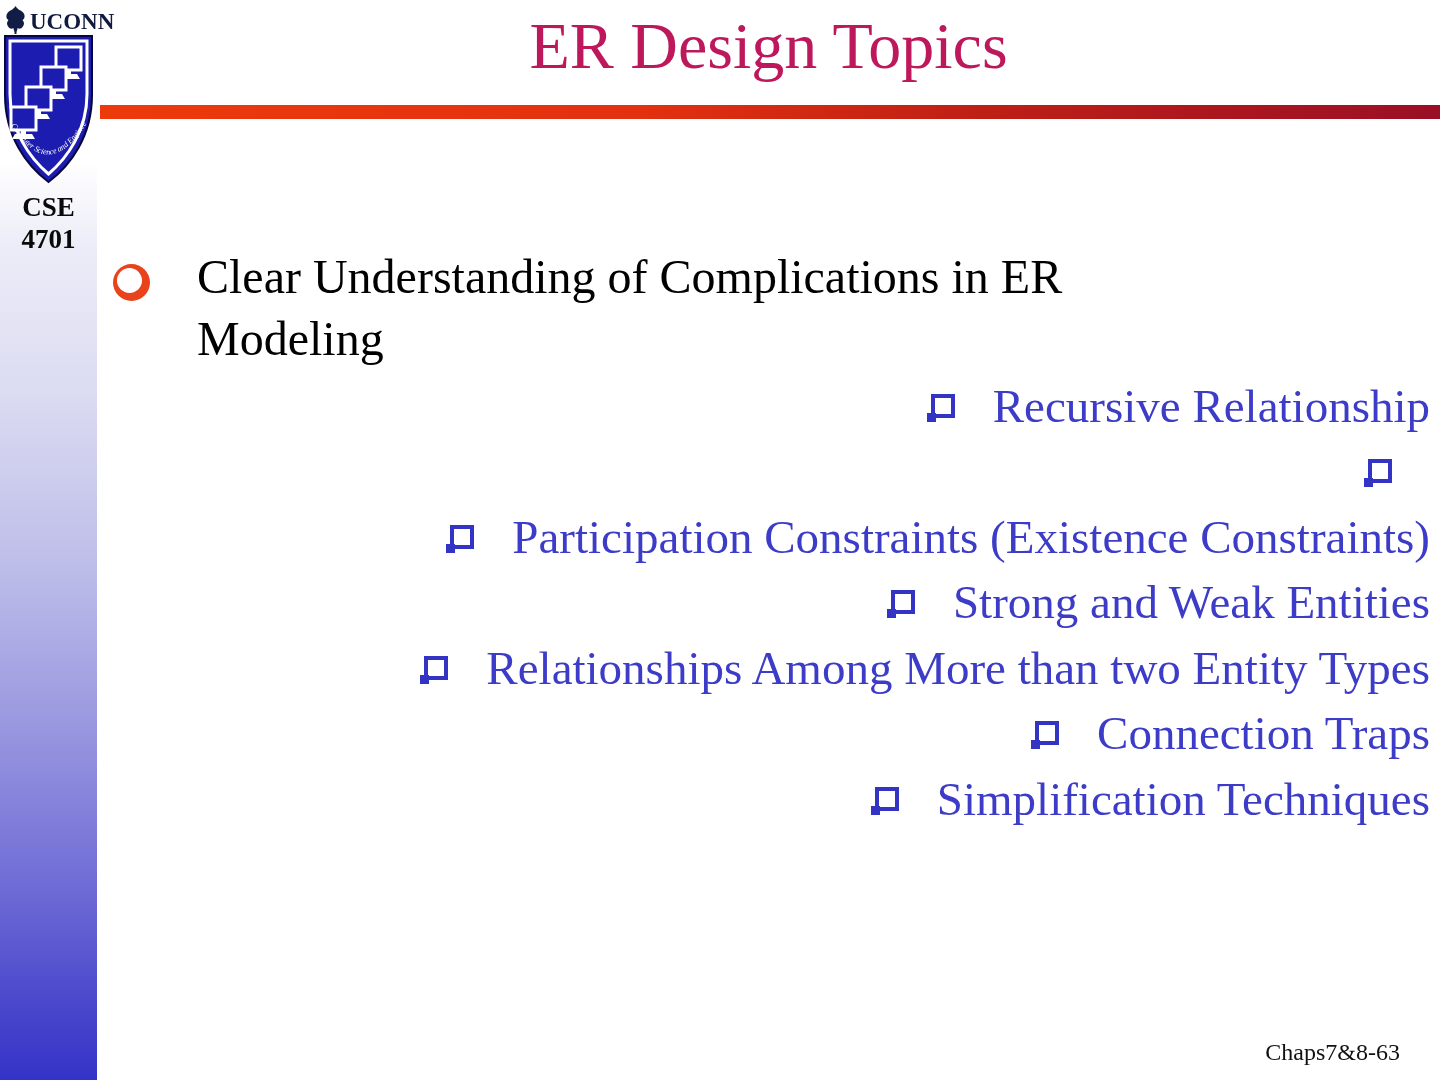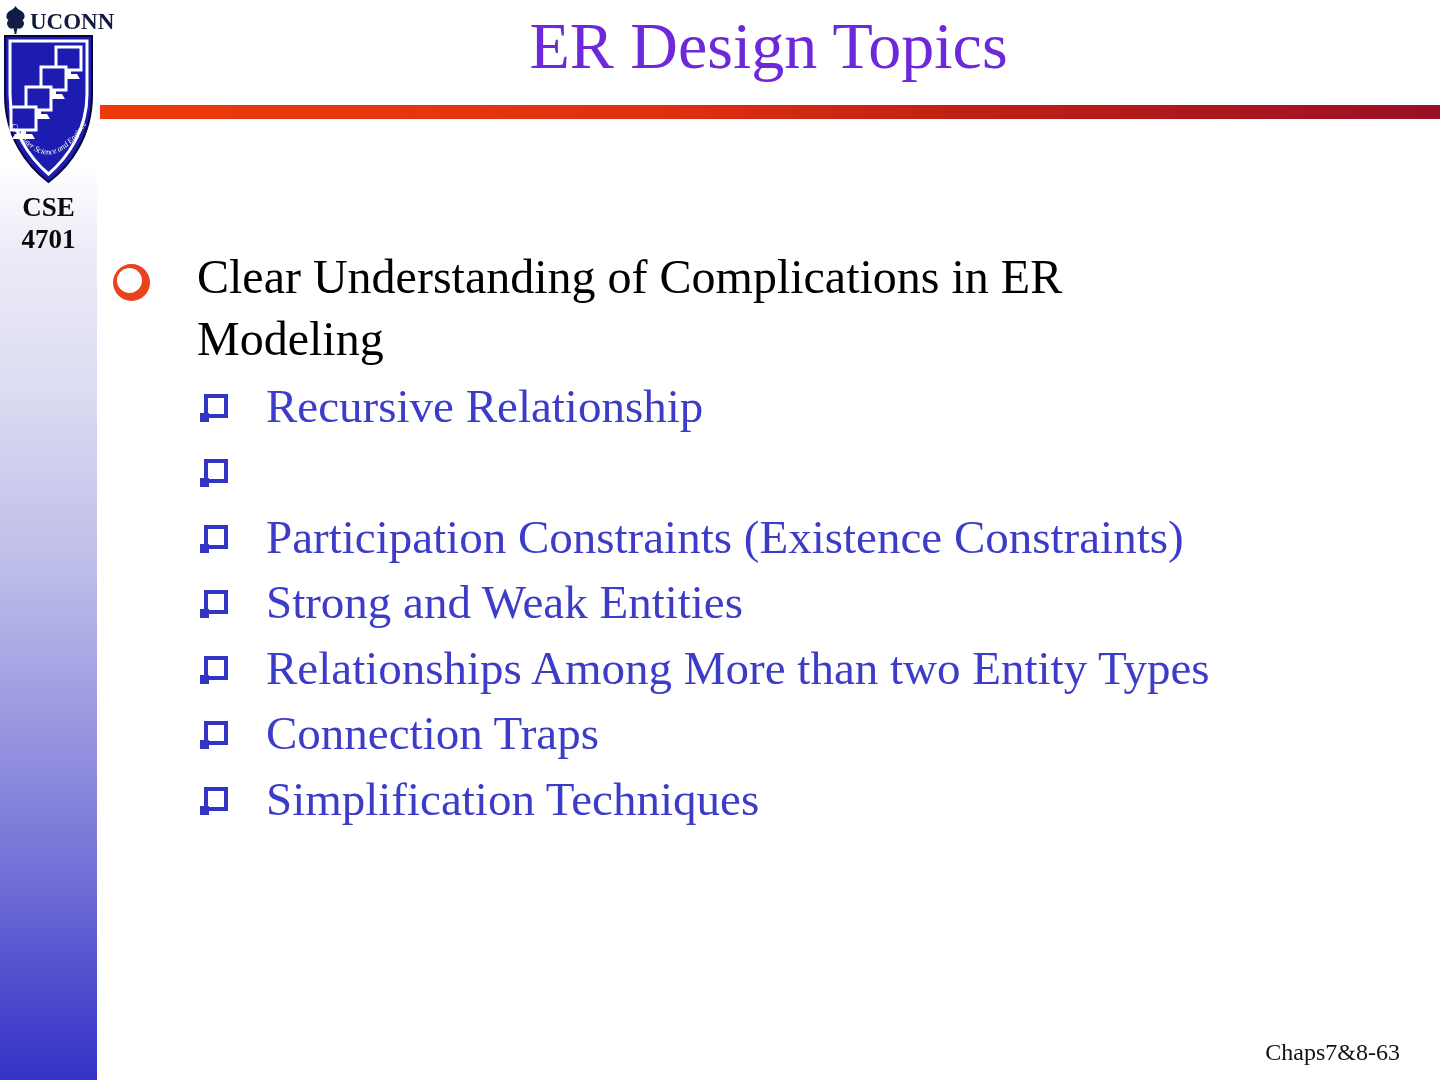--- a/index.html
+++ b/index.html
@@ -14,36 +14,36 @@
   .uconn-lockup{position:absolute;left:3px;top:5px;display:flex;align-items:center;}
   .uconn-wordmark{font-weight:700;font-size:23px;color:#101a3e;letter-spacing:0px;
     margin-left:2px;}
   .shield-wrap{position:absolute;left:1px;top:33px;}
   .cse-block{position:absolute;top:191px;left:0;width:97px;text-align:center;
     font-weight:700;font-size:27px;line-height:32px;color:#0a0a0a;}
 
   
   .main{position:absolute;left:97px;top:0;width:1343px;height:1080px;}
   .page-title{position:absolute;top:8px;left:0;width:100%;text-align:center;
-    font-size:66px;color:#6d28d9;white-space:nowrap;}
+    font-size:66px;color:#be185d;white-space:nowrap;}
   .title-rule{position:absolute;top:105px;left:3px;right:0;height:14px;
     background:linear-gradient(90deg,#ec3a0c 0%,#e23110 40%,#bf2015 65%,#9a0f26 100%);}
 
   .bullet-row{position:absolute;left:0;right:6px;}
   .bullet-row.b1{top:122px;}
   .bullet-row.b2{top:246px;}
   .bullet-circle{position:absolute;left:16px;top:18px;width:37px;height:37px;
     border-radius:50%;background:#e8431a;}
   .bullet-circle::after{content:"";position:absolute;left:4px;top:4px;width:25px;
     height:25px;border-radius:50%;background:#ffffff;}
   .bullet-lines{margin-left:100px;font-size:48px;line-height:62px;color:#000;}
   .bullet-line{display:block;white-space:nowrap;}
 
   .sub-list{position:absolute;top:373px;left:107px;right:10px;}
-  .sub-row{height:65.5px;display:flex;align-items:center;}
+  .sub-row{height:65.5px;display:flex;align-items:center;justify-content:flex-end;}
   .square-bullet{flex:0 0 auto;width:16px;height:16px;border:4px solid #3434c4;
     background:#ffffff;position:relative;margin-right:38px;}
   .square-bullet::after{content:"";position:absolute;left:-8px;bottom:-8px;
     width:9px;height:9px;background:#3434c4;}
   .sub-label{font-size:47px;color:#3c3cc8;white-space:nowrap;}
 
   .slide-footer{position:absolute;right:40px;bottom:14px;font-size:24px;color:#111;}
 </style>
 </head>
 <body>

